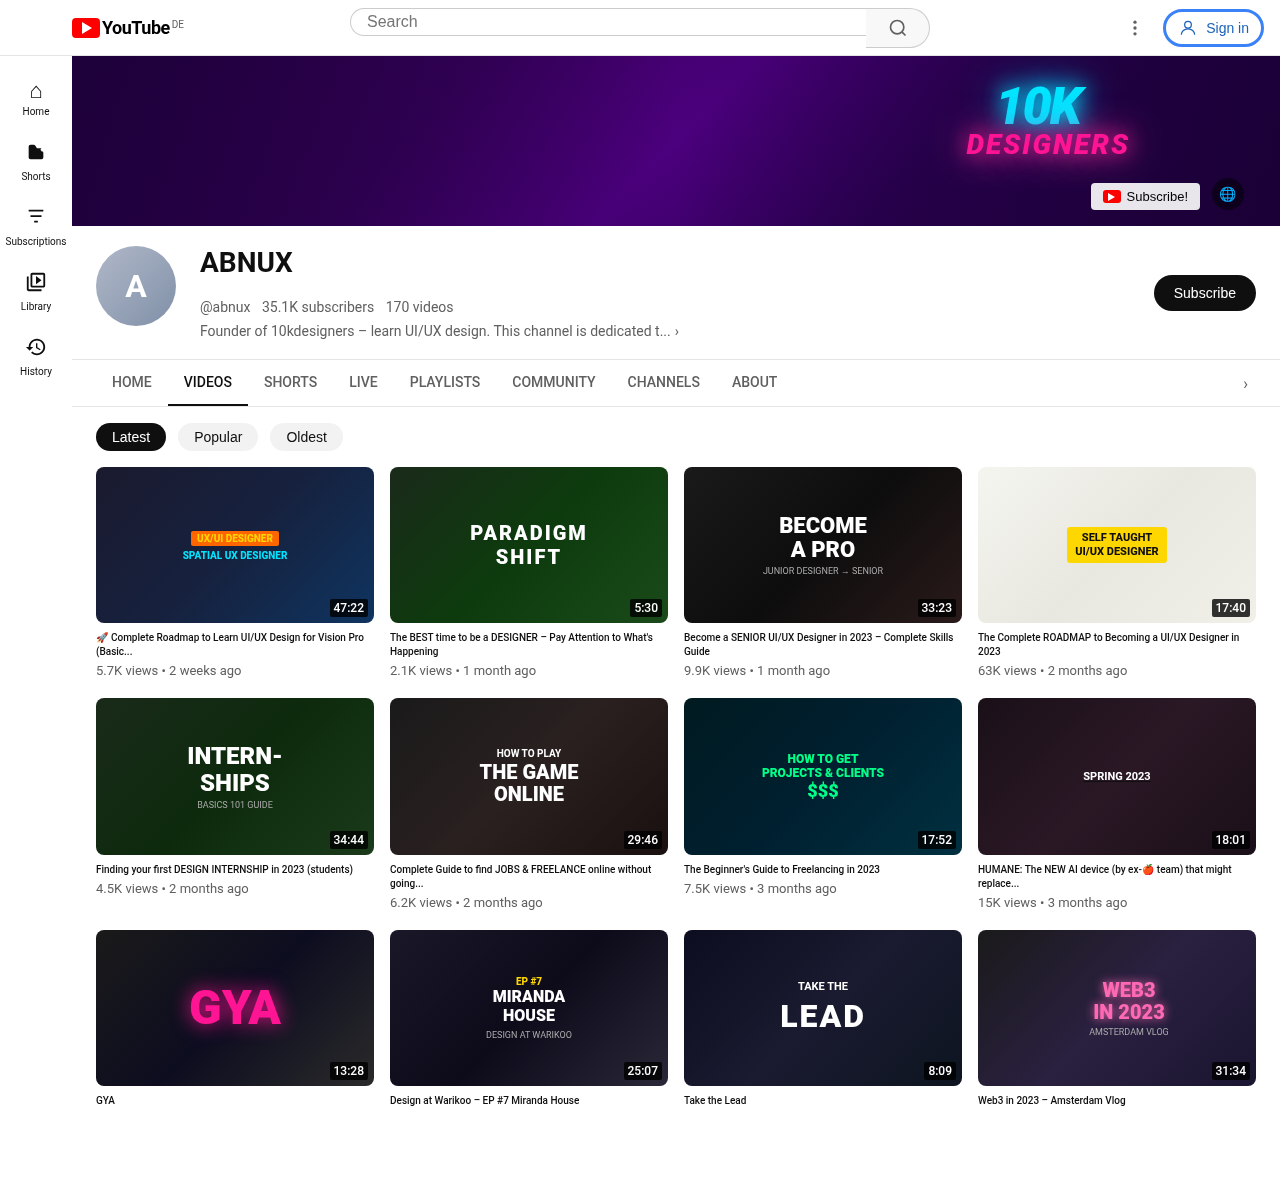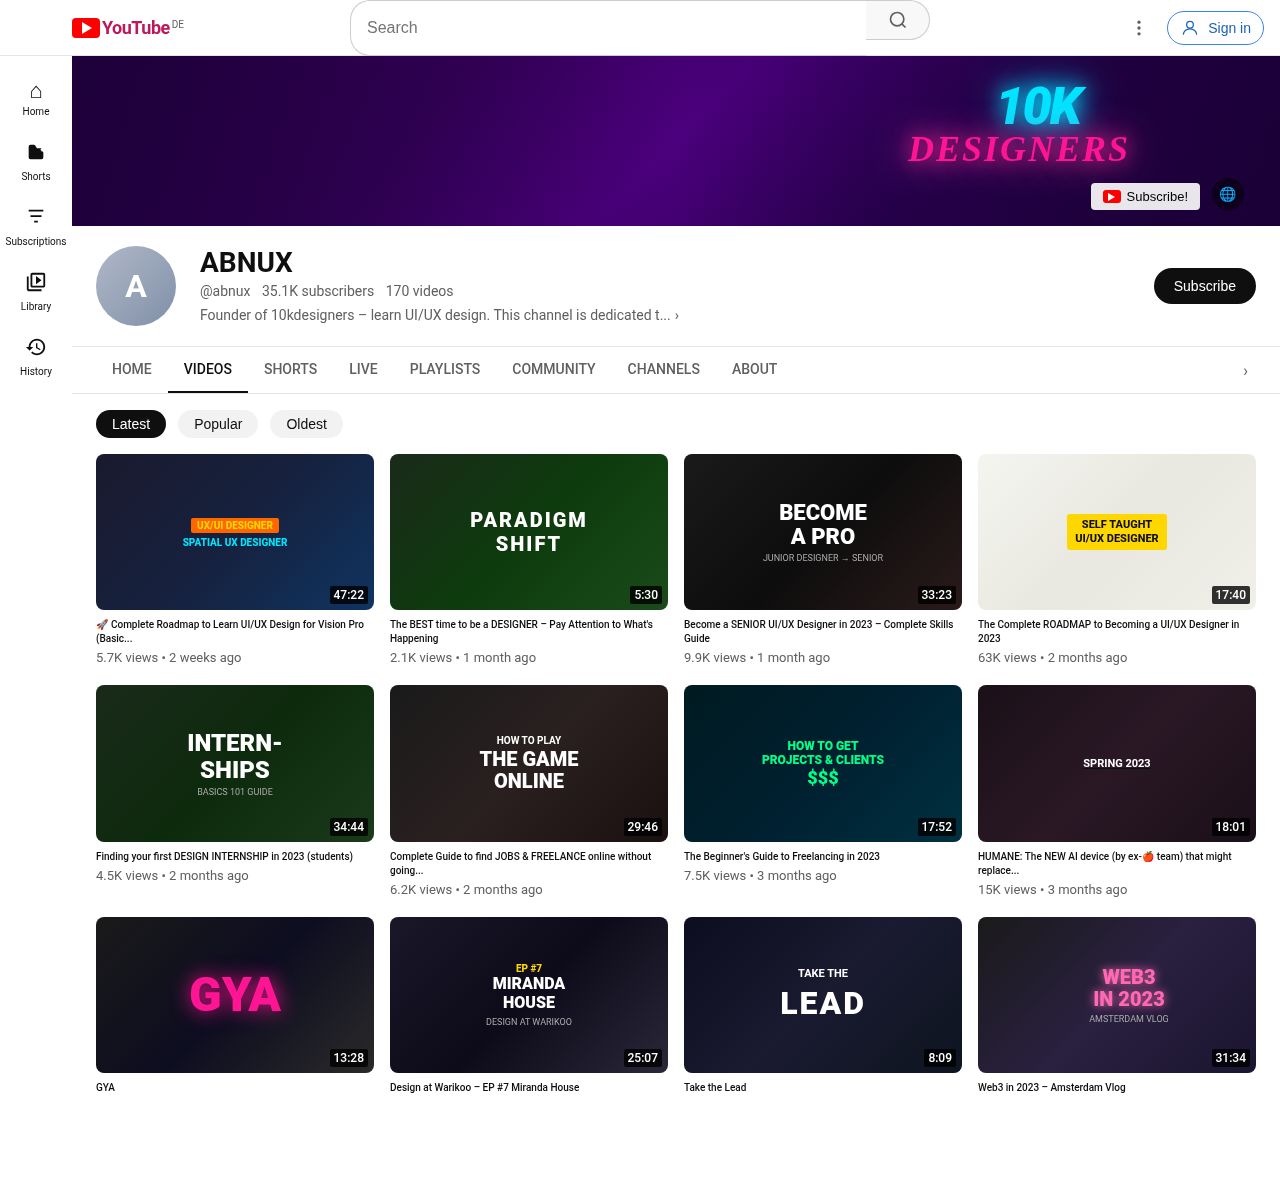--- a/index.html
+++ b/index.html
@@ -14,30 +14,30 @@
     #header-left { display: flex; align-items: center; gap: 16px; width: 200px; }
     #header-center { flex: 1; display: flex; justify-content: center; }
     #header-right { width: 200px; display: flex; align-items: center; justify-content: flex-end; gap: 8px; }
     
     .menu-icon { width: 24px; height: 24px; display: flex; flex-direction: column; justify-content: space-around; cursor: pointer; padding: 4px; }
     .menu-icon span { display: block; height: 2px; background: #0f0f0f; border-radius: 1px; }
     
     .yt-logo { display: flex; align-items: center; gap: 2px; cursor: pointer; }
     .yt-logo-icon { width: 28px; height: 20px; background: #ff0000; border-radius: 4px; display: flex; align-items: center; justify-content: center; }
     .yt-logo-play { width: 0; height: 0; border-style: solid; border-width: 6px 0 6px 10px; border-color: transparent transparent transparent #fff; margin-left: 2px; }
-    .yt-logo-text { font-size: 18px; font-weight: 700; letter-spacing: -0.5px; color: #be185d; }
+    .yt-logo-text { font-size: 18px; font-weight: 700; letter-spacing: -0.5px; color: #000000; }
     .yt-logo-country { font-size: 10px; color: #606060; align-self: flex-start; margin-top: 2px; }
     
     .search-container { display: flex; width: 580px; }
-    .search-input { flex: 1; height: 56px; border: 1px solid #ccc; border-right: none; border-radius: 20px 0 0 20px; padding: 0 16px; font-size: 16px; outline: none; color: #0f0f0f; }
+    .search-input { flex: 1; height: 28px; border: 1px solid #ccc; border-right: none; border-radius: 20px 0 0 20px; padding: 0 16px; font-size: 16px; outline: none; color: #0f0f0f; }
     .search-btn { width: 64px; height: 40px; background: #f8f8f8; border: 1px solid #ccc; border-left: none; border-radius: 0 20px 20px 0; cursor: pointer; display: flex; align-items: center; justify-content: center; }
     
     .header-icon-btn { width: 40px; height: 40px; border: none; background: none; border-radius: 50%; cursor: pointer; display: flex; align-items: center; justify-content: center; }
     
-    .sign-in-btn { display: flex; align-items: center; gap: 8px; border: 1px solid #3b82f6; border-radius: 20px; padding: 6px 12px; cursor: pointer; color: #1c62b9; background: none; font-size: 14px; }
+    .sign-in-btn { display: flex; align-items: center; gap: 8px; border: 3px solid #3b82f6; border-radius: 20px; padding: 6px 12px; cursor: pointer; color: #1c62b9; background: none; font-size: 14px; }
     
     
     #sidebar {
       position: fixed; top: 56px; left: 0; width: 72px; height: calc(100% - 56px);
       background: #fff; display: flex; flex-direction: column; align-items: center;
       padding-top: 12px; z-index: 99; overflow-y: auto;
     }
     .sidebar-item { display: flex; flex-direction: column; align-items: center; gap: 4px; padding: 12px 0; width: 100%; cursor: pointer; border-radius: 8px; }
     .sidebar-item-icon { font-size: 22px; line-height: 1; }
     .sidebar-item-label { font-size: 10px; text-align: center; color: #0f0f0f; }
@@ -61,23 +61,23 @@
       background: linear-gradient(to right, rgba(30,0,60,0.8) 0%, rgba(80,0,120,0.3) 50%, rgba(30,0,60,0.8) 100%);
     }
     .banner-text-10k {
       position: absolute; right: 200px; top: 20px;
       font-size: 52px; font-weight: 900;
       color: #00e5ff; text-shadow: 0 0 20px #00e5ff, 0 0 40px #00b8ff;
       font-style: italic; letter-spacing: -2px;
     }
     .banner-text-designers {
       position: absolute; right: 150px; top: 72px;
-      font-size: 36px; font-weight: 900;
+      font-size: 28px; font-weight: 900;
       color: #ff1493; text-shadow: 0 0 20px #ff1493, 0 0 40px #ff69b4;
-      font-style: italic; letter-spacing: 2px; font-family: Liberation Serif, serif;
+      font-style: italic; letter-spacing: 2px;
     }
     .banner-subscribe-btn {
       position: absolute; bottom: 16px; right: 80px;
       background: rgba(255,255,255,0.9); border: none; border-radius: 4px;
       padding: 6px 12px; display: flex; align-items: center; gap: 6px;
       cursor: pointer; font-size: 13px; font-weight: 500;
     }
     .banner-yt-icon { width: 18px; height: 13px; background: #ff0000; border-radius: 3px; display: flex; align-items: center; justify-content: center; }
     .banner-yt-play { width: 0; height: 0; border-style: solid; border-width: 4px 0 4px 7px; border-color: transparent transparent transparent #fff; }
     .banner-globe-btn {
@@ -91,21 +91,21 @@
       display: flex; align-items: flex-start; gap: 24px;
       padding: 20px 24px; border-bottom: 1px solid #e5e5e5;
     }
     .channel-avatar-placeholder {
       width: 80px; height: 80px; border-radius: 50%;
       background: linear-gradient(135deg, #b0b8c8 0%, #8090a8 100%);
       display: flex; align-items: center; justify-content: center;
       color: #fff; font-size: 32px; font-weight: 700;
     }
     .channel-details { flex: 1; }
-    .channel-name { font-size: 28px; font-weight: 700; margin-bottom: 4px; }
+    .channel-name { font-size: 28px; font-weight: 700; margin-bottom: 20px; }
     .channel-meta { color: #606060; font-size: 14px; margin-bottom: 8px; }
     .channel-meta span { margin-right: 8px; }
     .channel-about { color: #606060; font-size: 14px; display: flex; align-items: center; gap: 4px; cursor: pointer; }
     .subscribe-btn {
       background: #0f0f0f; color: #fff; border: none; border-radius: 20px;
       padding: 10px 20px; font-size: 14px; font-weight: 500; cursor: pointer;
       white-space: nowrap; align-self: center;
     }
     
     

